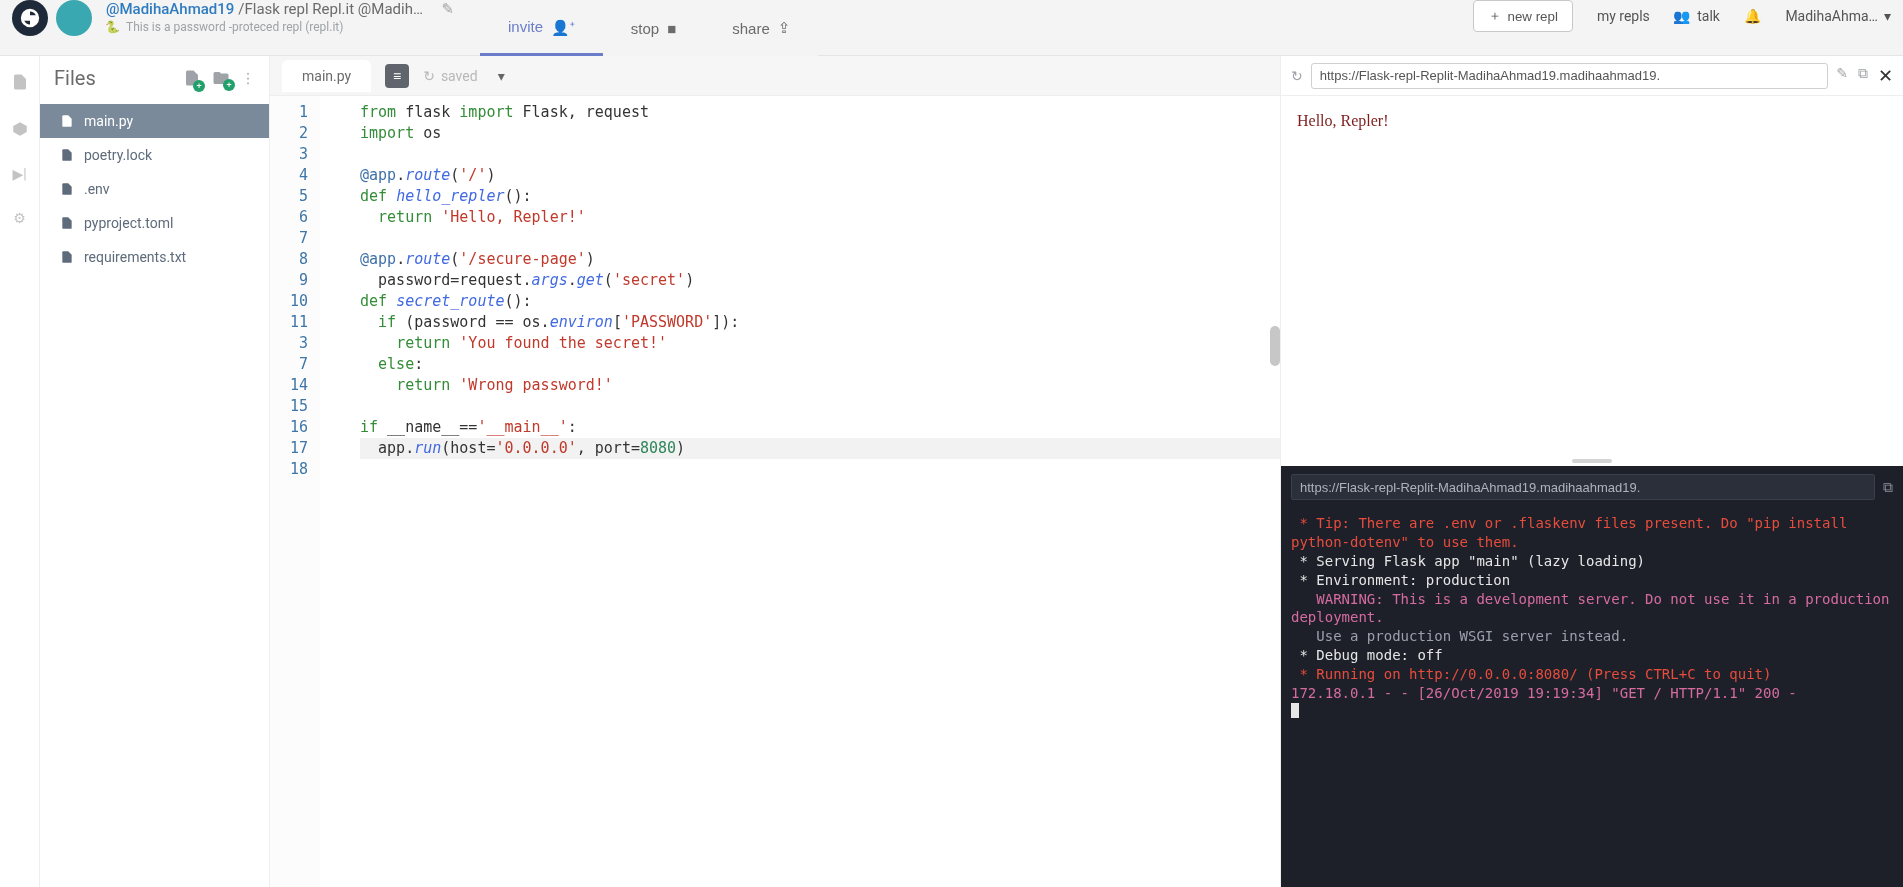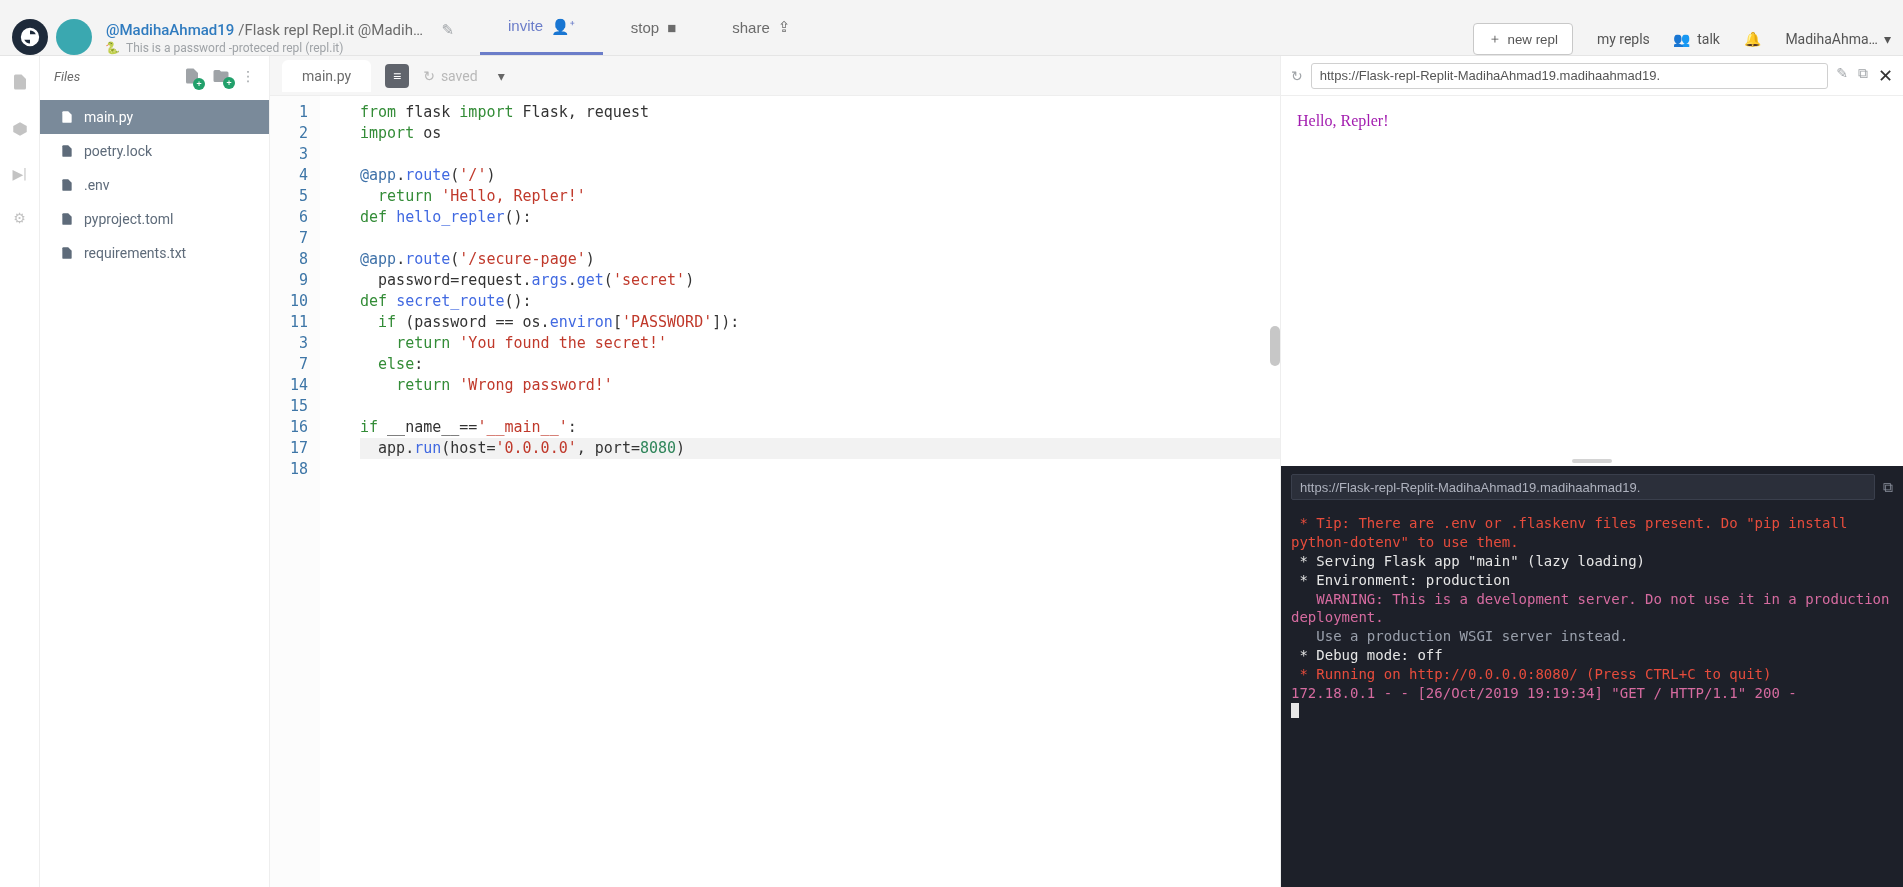--- a/index.html
+++ b/index.html
@@ -12,21 +12,21 @@
   height: 887px;
   overflow: hidden;
 }
 
 
 .header {
   height: 56px;
   background: #f4f4f4;
   border-bottom: 1px solid #e5e5e5;
   display: flex;
-  align-items: flex-end;
+  align-items: flex-start;
   padding: 0 12px;
 }
 .logo {
   width: 36px;
   height: 36px;
   border-radius: 50%;
   background: #1e2a3a;
   display: flex;
   align-items: center;
   justify-content: center;
@@ -132,21 +132,21 @@
   background: #fff;
   border-right: 1px solid #eee;
 }
 .files-header {
   display: flex;
   align-items: center;
   padding: 10px 14px;
   gap: 10px;
   color: #6b6b6b;
 }
-.files-header .files-title { flex: 1; font-size: 13px; font-style: italic; }
+.files-header .files-title { flex: 1; font-size: 20px; }
 .files-action { position: relative; color: #9fa3a7; cursor: pointer; }
 .plus-badge {
   position: absolute;
   bottom: -4px;
   right: -4px;
   width: 12px;
   height: 12px;
   border-radius: 50%;
   background: #22a06b;
   color: #fff;
@@ -232,21 +232,21 @@
 .gutter div { height: 21px; line-height: 21px; }
 .code-lines {
   flex: 1;
   padding-top: 6px;
   margin-left: 40px;
 }
 .code-line { height: 21px; line-height: 21px; white-space: pre; }
 .code-line.hl { background: #f2f2f2; }
 
 .tok-kw { color: #338c37; }
-.tok-fn { color: #4169e1; }
+.tok-fn { color: #4169e1; font-style: italic; }
 .tok-str { color: #c0392b; }
 .tok-dec { color: #3e71a8; }
 .tok-num { color: #2f855a; }
 
 .scrollbar-thumb {
   position: absolute;
   right: 0;
   top: 230px;
   width: 10px;
   height: 40px;
@@ -276,21 +276,21 @@
   padding: 0 8px;
   font-size: 13px;
   color: #555;
   background: #fff;
 }
 .preview-body {
   flex: 0 0 360px;
   padding: 16px;
   font-family: Georgia, serif;
   font-size: 16px;
-  color: #a21caf;
+  color: #7f1d1d;
   overflow: auto;
 }
 
 .console {
   flex: 1;
   background: #1d2029;
   color: #d8d8d8;
   font-family: "Consolas", "Monaco", monospace;
   font-size: 14px;
   display: flex;
@@ -510,22 +510,22 @@
           <div>15</div>
           <div>16</div>
           <div>17</div>
           <div>18</div>
         </div>
       <div class="code-lines" id="code-lines">
           <div class="code-line"><span class="tok-kw">from</span><span> flask </span><span class="tok-kw">import</span><span> Flask, request</span></div>
           <div class="code-line"><span class="tok-kw">import</span><span> os</span></div>
           <div class="code-line"><span></span></div>
           <div class="code-line"><span class="tok-dec">@app</span><span>.</span><span class="tok-fn">route</span><span>(</span><span class="tok-str">'/'</span><span>)</span></div>
+          <div class="code-line"><span class="tok-kw">def</span><span> </span><span class="tok-fn">hello_repler</span><span>():</span></div>
           <div class="code-line"><span>  </span><span class="tok-kw">return</span><span> </span><span class="tok-str">'Hello, Repler!'</span></div>
-          <div class="code-line"><span class="tok-kw">def</span><span> </span><span class="tok-fn">hello_repler</span><span>():</span></div>
           <div class="code-line"><span></span></div>
           <div class="code-line"><span class="tok-dec">@app</span><span>.</span><span class="tok-fn">route</span><span>(</span><span class="tok-str">'/secure-page'</span><span>)</span></div>
           <div class="code-line"><span>  password=request.</span><span class="tok-fn">args</span><span>.</span><span class="tok-fn">get</span><span>(</span><span class="tok-str">'secret'</span><span>)</span></div>
           <div class="code-line"><span class="tok-kw">def</span><span> </span><span class="tok-fn">secret_route</span><span>():</span></div>
           <div class="code-line"><span>  </span><span class="tok-kw">if</span><span> (password == os.</span><span class="tok-fn">environ</span><span>[</span><span class="tok-str">'PASSWORD'</span><span>]):</span></div>
           <div class="code-line"><span>    </span><span class="tok-kw">return</span><span> </span><span class="tok-str">'You found the secret!'</span></div>
           <div class="code-line"><span>  </span><span class="tok-kw">else</span><span>:</span></div>
           <div class="code-line"><span>    </span><span class="tok-kw">return</span><span> </span><span class="tok-str">'Wrong password!'</span></div>
           <div class="code-line"><span></span></div>
           <div class="code-line"><span class="tok-kw">if</span><span> __name__==</span><span class="tok-str">'__main__'</span><span>:</span></div>

